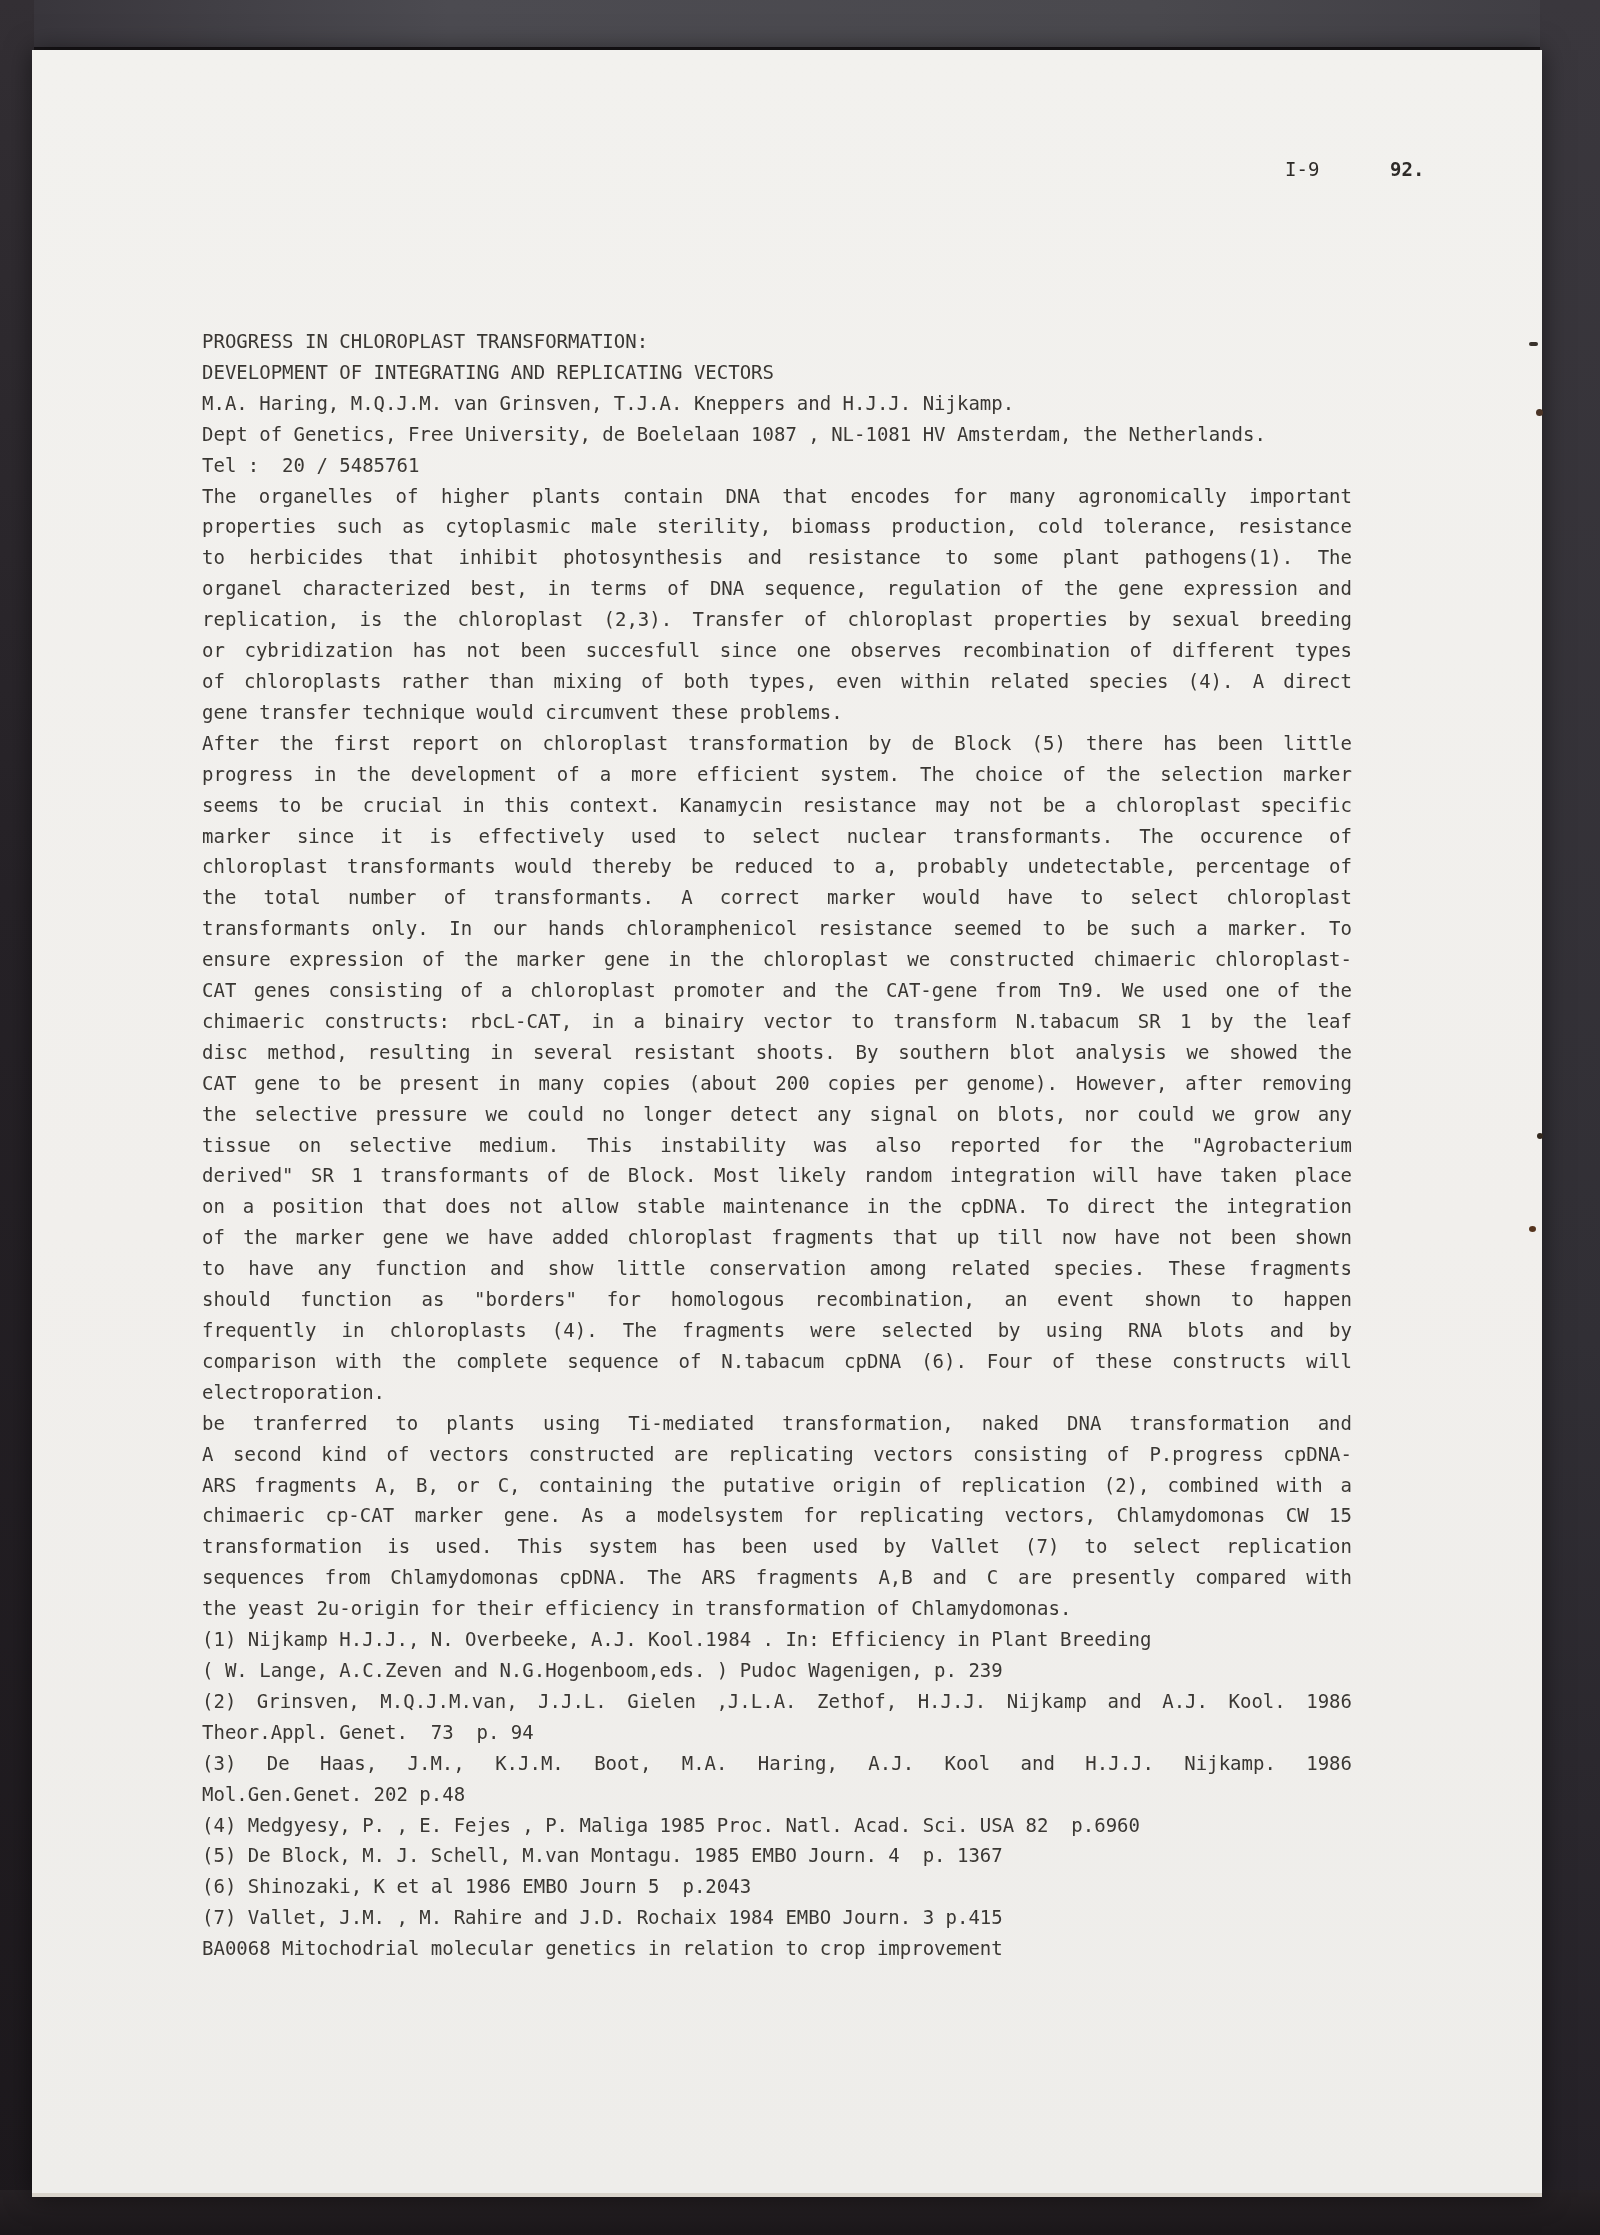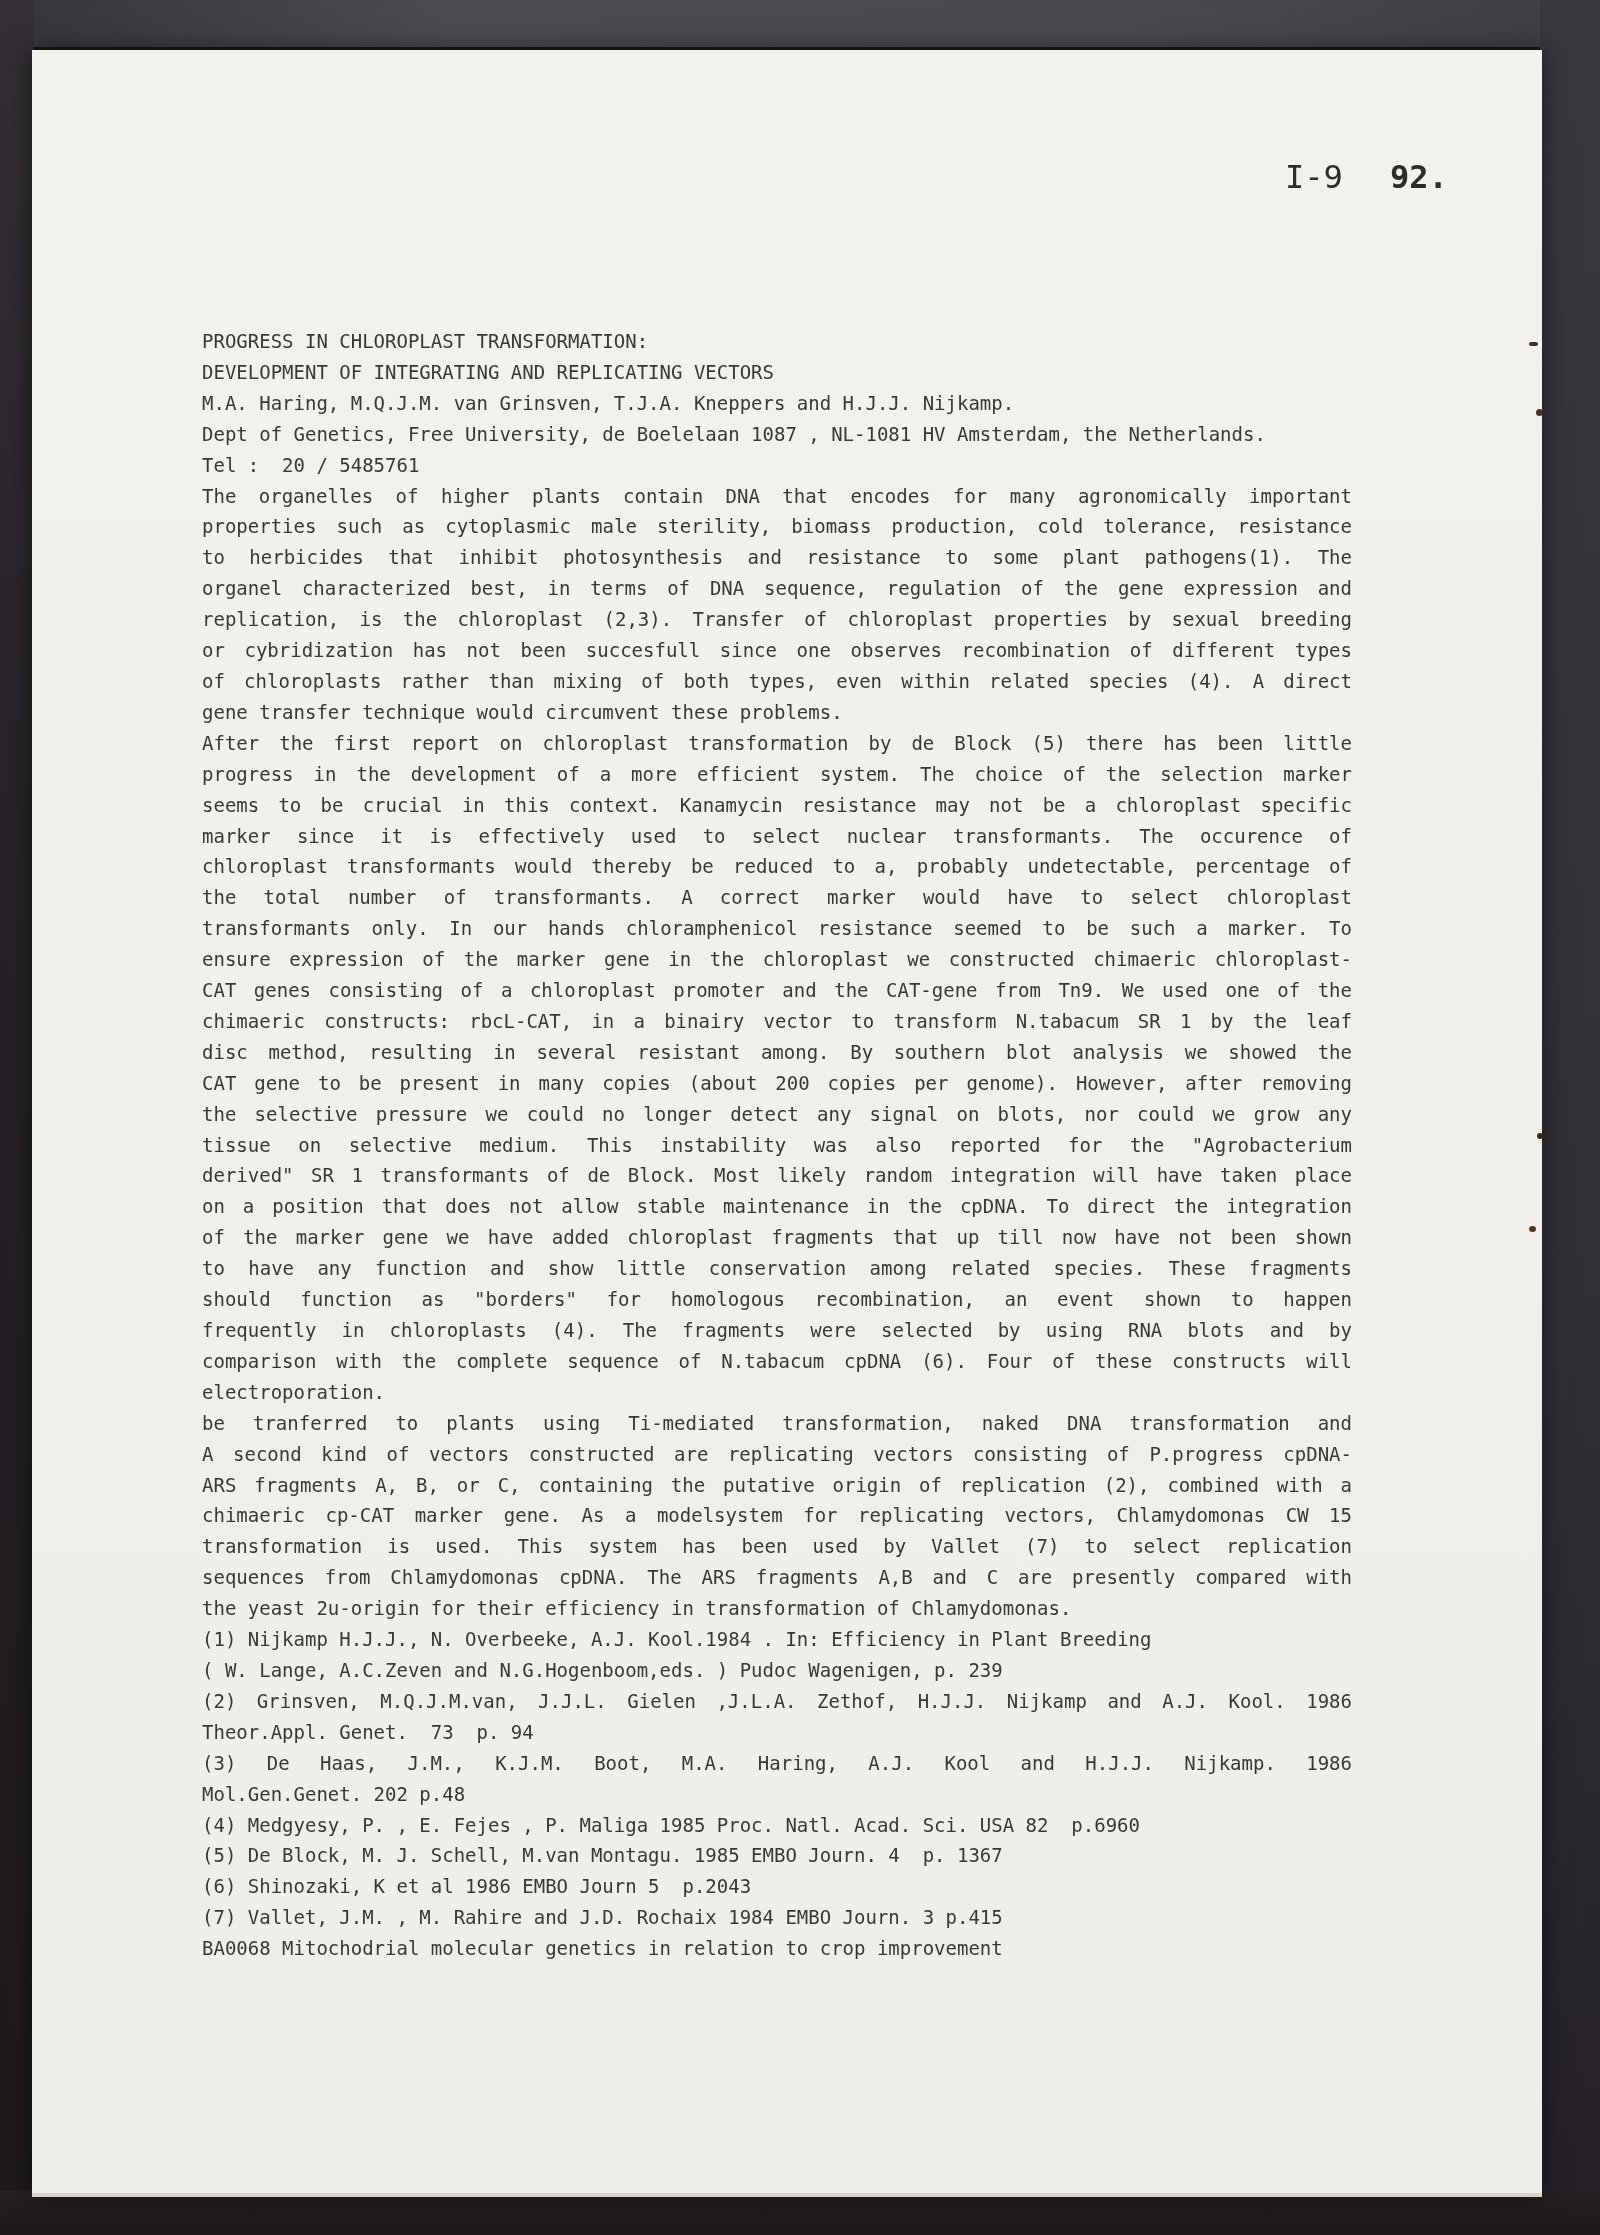--- a/index.html
+++ b/index.html
@@ -22,21 +22,21 @@
                  box-shadow: 0 6px 9px rgba(5,3,5,0.6); }
   
   .paper {
     position: absolute; left: 32px; top: 50px; width: 1510px; height: 2143px;
     background: linear-gradient(180deg, #f2f1ee 0%, #f1efec 55%, #eeedea 100%);
     box-shadow: 0 0 24px rgba(0,0,0,0.5);
     border-bottom: 4px solid #d9d4cb;
   }
   
   .page-header { position: absolute; left: 1253px; top: 108px; width: 220px; height: 40px;
-                 color: #2e2b28; font-size: 32px; }
+                 color: #2e2b28; font-size: 19px; }
   .page-header .code { position: absolute; left: 0;   top: 0; }
   .page-header .num  { position: absolute; left: 105px; top: 0; font-weight: bold; }
   
   .text-block {
     position: absolute; left: 170px; top: 276px; width: 1150px;
     font-size: 19px; line-height: 30.9px; color: #3a3733;
     text-rendering: optimizeLegibility;
   }
   .line { white-space: pre; }
   .line.just { white-space: normal; text-align: justify; text-align-last: justify; }
@@ -80,21 +80,21 @@
       <div class="line just">After the first report on chloroplast transformation by de Block (5) there has been little</div>
       <div class="line just">progress in the development of a more efficient system. The choice of the selection marker</div>
       <div class="line just">seems to be crucial in this context. Kanamycin resistance may not be a chloroplast specific</div>
       <div class="line just">marker since it is effectively used to select nuclear transformants. The occurence of</div>
       <div class="line just">chloroplast transformants would thereby be reduced to a, probably undetectable, percentage of</div>
       <div class="line just">the total number of transformants. A correct marker would have to select chloroplast</div>
       <div class="line just">transformants only. In our hands chloramphenicol resistance seemed to be such a marker. To</div>
       <div class="line just">ensure expression of the marker gene in the chloroplast we constructed chimaeric chloroplast-</div>
       <div class="line just">CAT genes consisting of a chloroplast promoter and the CAT-gene from Tn9. We used one of the</div>
       <div class="line just">chimaeric constructs: rbcL-CAT, in a binairy vector to transform <span class="ul">N.tabacum</span> SR 1 by the leaf</div>
-      <div class="line just">disc method, resulting in several resistant among. By southern blot analysis we showed the</div>
+      <div class="line just">disc method, resulting in several resistant shoots. By southern blot analysis we showed the</div>
       <div class="line just">CAT gene to be present in many copies (about 200 copies per genome). However, after removing</div>
       <div class="line just">the selective pressure we could no longer detect any signal on blots, nor could we grow any</div>
       <div class="line just">tissue on selective medium. This instability was also reported for the "<span class="ul">Agrobacterium</span></div>
       <div class="line just">derived" SR 1 transformants of de Block. Most likely random integration will have taken place</div>
       <div class="line just">on a position that does not allow stable maintenance in the cpDNA. To direct the integration</div>
       <div class="line just">of the marker gene we have added chloroplast fragments that up till now have not been shown</div>
       <div class="line just">to have any function and show little conservation among related species. These fragments</div>
       <div class="line just">should function as "borders" for homologous recombination, an event shown to happen</div>
       <div class="line just">frequently in chloroplasts (4). The fragments were selected by using RNA blots and by</div>
       <div class="line just">comparison with the complete sequence of <span class="ul">N.tabacum</span> cpDNA (6). Four of these constructs will</div>

